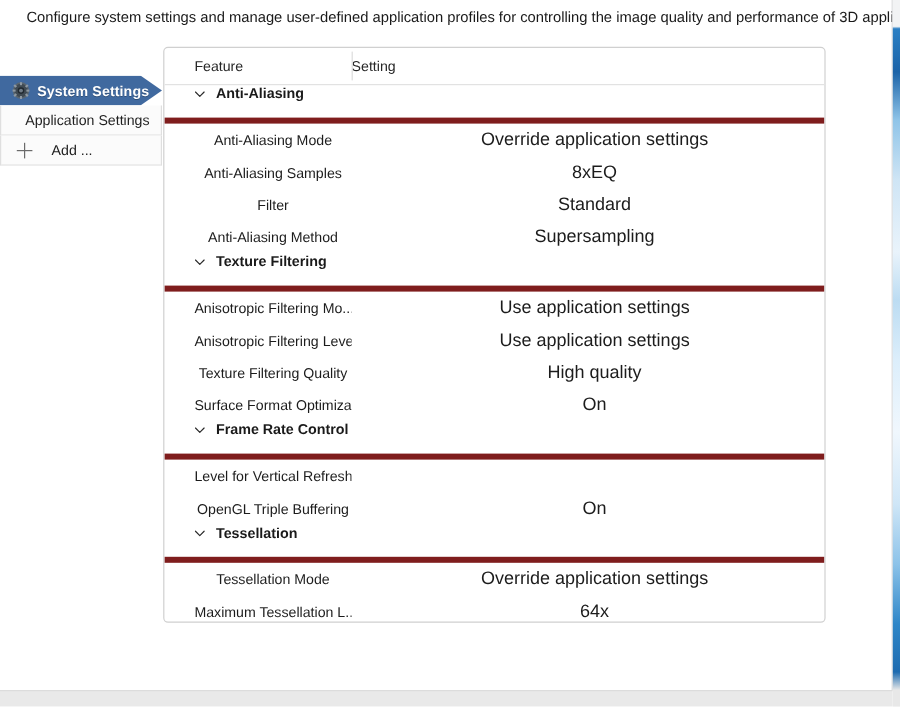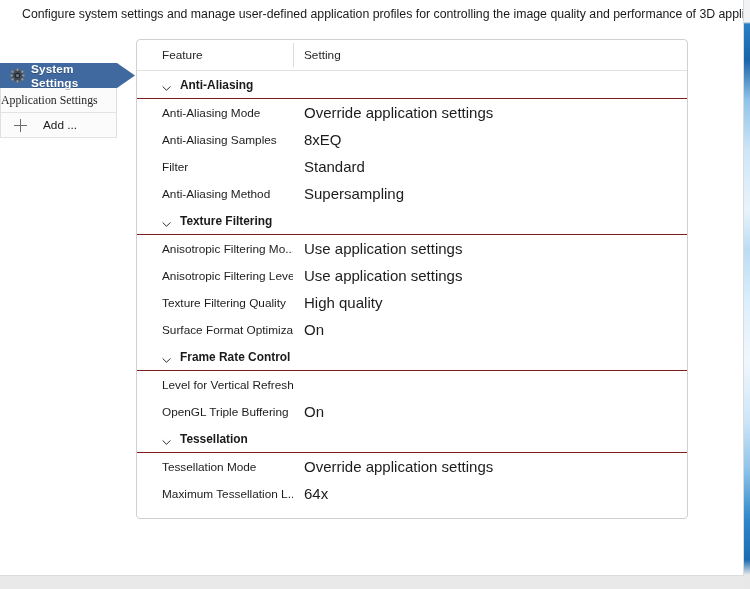--- a/index.html
+++ b/index.html
@@ -62,21 +62,21 @@
     color: #1a1a1a;
     line-height: 16px;
     white-space: nowrap;
   }
 
   
   #nav {
     position: absolute;
     left: 0px;
     top: 63px;
-    width: 117px;
+    width: 135px;
   }
   .nav-item {
     position: relative;
     height: 25px;
     box-sizing: border-box;
     background: #fbfbfb;
     border-left: 1px solid #dfdfdf;
     border-right: 1px solid #dfdfdf;
     border-bottom: 1px solid #e3e3e3;
     display: flex;
@@ -106,22 +106,21 @@
   .nav-label {
     position: relative;
     z-index: 2;
   }
   .nav-item.selected .nav-label {
     margin-left: 31px;
     letter-spacing: 0.1px;
     text-shadow: 0 1px 0 rgba(0,0,0,0.25);
   }
   .nav-item.plain .nav-label {
-    margin-left: 0;
-    font-family: Liberation Serif, serif;
+    margin-left: 20px;
   }
   .nav-item.add .nav-label {
     margin-left: 16px;
     color: #202020;
   }
 
   
   .gear-icon {
     position: absolute;
     left: 10px;
@@ -177,40 +176,39 @@
   }
   .grid-header .col-feature {
     width: 156px;
     padding-left: 25px;
     box-sizing: border-box;
     font-size: 11.8px;
     color: #262626;
   }
   .grid-header .col-setting {
     flex: 1;
-    padding-left: 11px;
     font-size: 11.8px;
     color: #262626;
   }
   .header-divider {
     position: absolute;
     left: 156px;
     top: 3px;
     width: 1px;
     height: 24px;
     background: #dcdcdc;
   }
 
   
   .group-row {
     position: relative;
     height: 27px;
     display: flex;
-    align-items: center;
-    border-bottom: 1px solid #7f1d1d;
+    align-items: flex-start;
+    border-bottom: 5px solid #7f1d1d;
   }
   .group-row .chevron {
     width: 9px;
     height: 9px;
     margin-left: 25px;
     margin-right: 9px;
     flex: 0 0 auto;
     position: relative;
     top: -1px;
   }
@@ -218,20 +216,21 @@
     font-size: 11.9px;
     font-weight: bold;
     color: #1a1a1a;
   }
 
   
   .data-row {
     height: 27px;
     display: flex;
     align-items: center;
+    text-align: center;
   }
   .data-row .cell-feature {
     width: 156px;
     padding-left: 25px;
     box-sizing: border-box;
     font-size: 11.8px;
     color: #1c1c1c;
     white-space: nowrap;
     overflow: hidden;
   }

